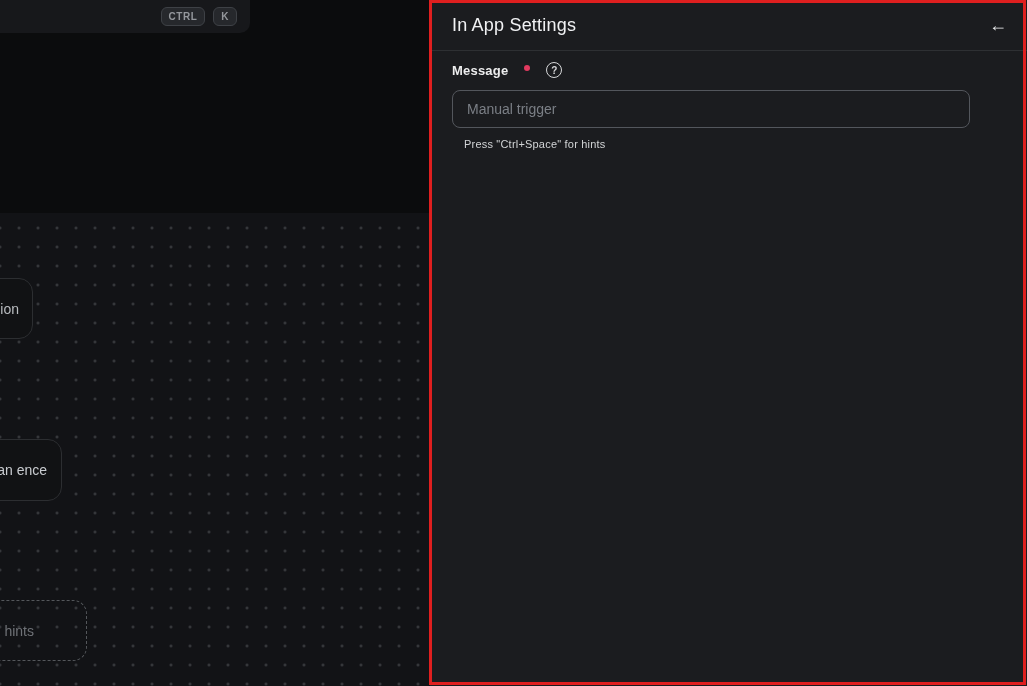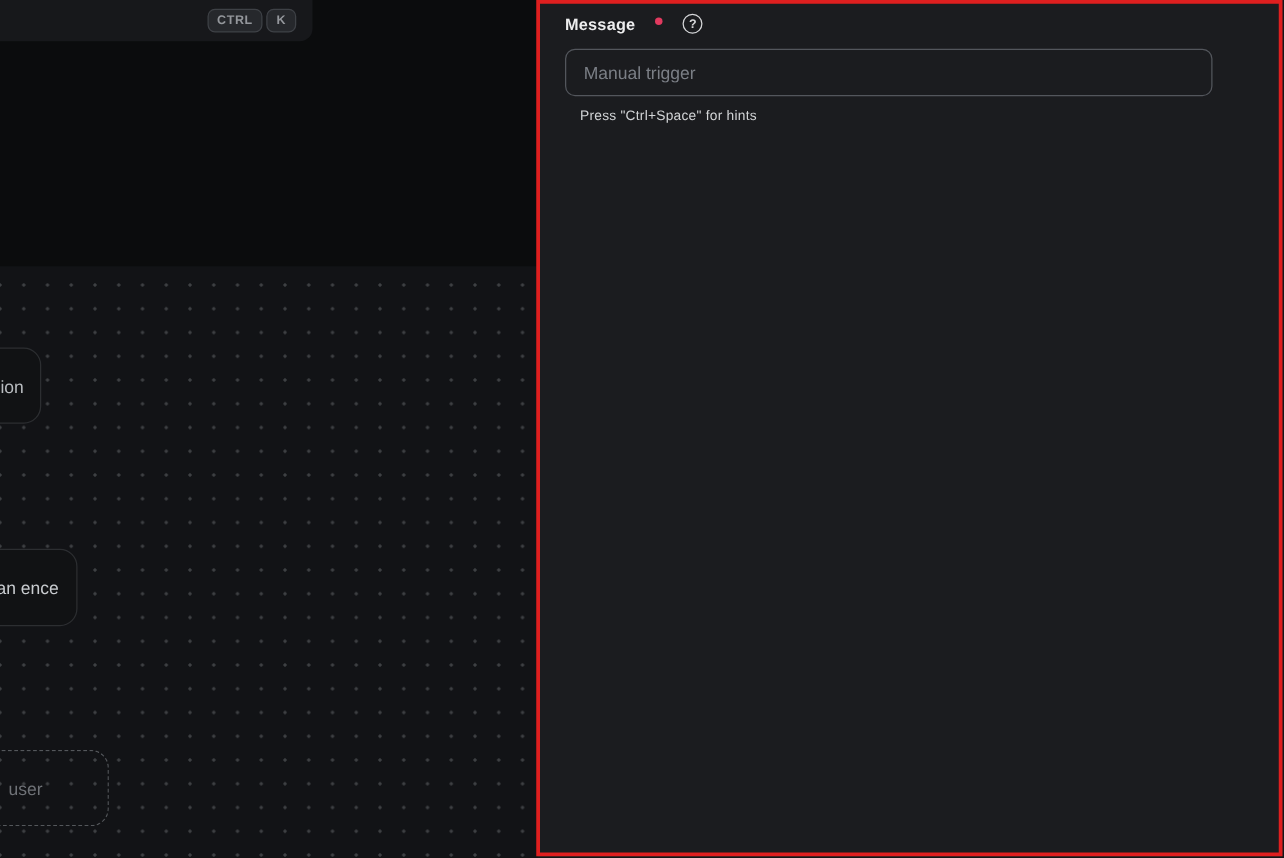--- a/index.html
+++ b/index.html
@@ -11,21 +11,21 @@
     overflow:hidden;
   }
 
   
   .topbar {
     position:absolute; left:0; top:0;
     width:250px; height:33px;
     background:#17181b;
     border-radius:0 0 10px 0;
     display:flex; align-items:center; justify-content:flex-end;
-    gap:3px; padding-right:13px;
+    gap:8px; padding-right:13px;
     cursor:pointer;
   }
   .kbd {
     background:#26282c;
     border:1px solid #3e4146;
     color:#94979c;
     font-size:10px; font-weight:700; letter-spacing:.5px;
     border-radius:6px;
     padding:2px 7px;
     line-height:13px;
@@ -132,24 +132,30 @@
 
 <div class="canvas"></div>
 
 <div class="node node-1">
   <span>ion</span>
 </div>
 <div class="node node-2">
   <span>an ence</span>
 </div>
 <div class="node node-3">
-  <span>user</span>
+  <span>hints</span>
 </div>
 
 <div class="panel">
+  <div class="panel-header">
+    <div class="panel-title">In App Settings</div>
+    <div class="back-btn">
+      <span>←</span>
+    </div>
+  </div>
 
   <div class="field">
     <div class="label-row">
       <span class="field-label">Message</span>
       <span class="req-dot"></span>
       <span class="help-icon">
         <span>?</span>
       </span>
     </div>
     <input class="text-input" type="text" placeholder="Manual trigger" style="">

